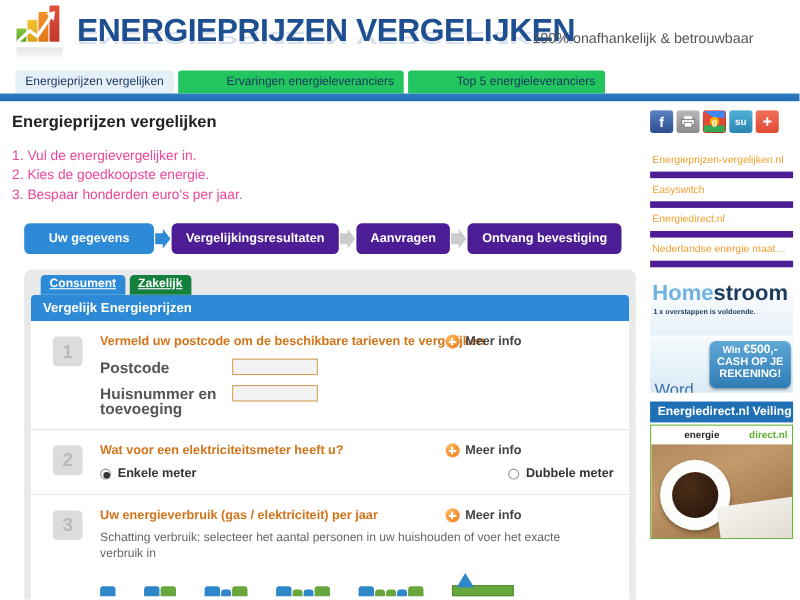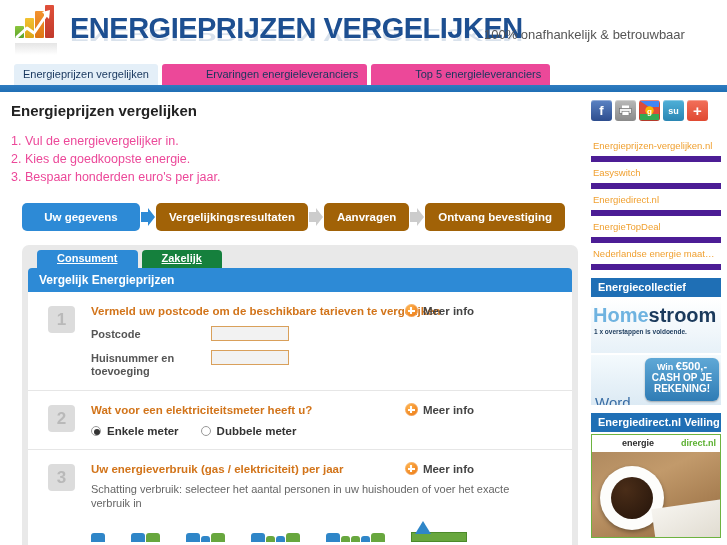--- a/index.html
+++ b/index.html
@@ -32,47 +32,47 @@
                 letter-spacing: -0.5px; color: #1d4f91; opacity: .16; white-space: nowrap;
                 transform: scaleY(-0.55); transform-origin: top left; }
   .tagline { position: absolute; left: 484px; top: 27px; font-size: 13px; color: #555; white-space: nowrap; }
 
   
   .navbar { position: absolute; left: 0; top: 64px; width: 727px; height: 28px; }
   .nav-tabs { position: absolute; left: 14px; top: 0; display: flex; gap: 4px; }
   .nav-tab { height: 21px; line-height: 20px; padding: 0 9px; font-size: 11px;
              border-radius: 3px 3px 0 0; color: #17365d; white-space: nowrap; cursor: pointer; }
   .nav-tab.active { background: #e4eff8; }
-  .nav-tab.inactive { background: #ec4899; color: #16365d; padding-left: 44px; }
+  .nav-tab.inactive { background: #22c55e; color: #16365d; padding-left: 44px; }
   .nav-underline { position: absolute; left: 0; top: 21px; width: 727px; height: 7px;
                    background: linear-gradient(180deg,#2f7cc0,#1f6fb5); }
 
   
   .content { position: absolute; left: 0; top: 96px; width: 727px; height: 449px; }
   .main { position: absolute; left: 8px; top: 0; width: 578px; }
   .sidebar { position: absolute; left: 591px; top: 0; width: 130px; }
 
   
   .page-title { font-size: 15px; font-weight: bold; color: #222; margin: 6px 0 0 3px; }
   .steps-list { margin: 13px 0 0 3px; font-size: 12.5px; color: #ec4899; line-height: 18px; }
 
   
   .progress { position: relative; margin: 17px 0 0 14px; display: flex; align-items: center; }
   .pstep { height: 28px; line-height: 28px; border-radius: 5px; font-size: 11.5px;
            font-weight: bold; text-align: center; white-space: nowrap; cursor: pointer; }
   .pstep.cur { background: #2d8ad6; color: #fff; width: 118px; }
-  .pstep.off { background: #a16207; color: #ffffff; padding: 0 13px; }
+  .pstep.off { background: #4c1d95; color: #ffffff; padding: 0 13px; }
   .parrow { width: 16px; height: 28px; display: flex; align-items: center; justify-content: center; }
   .parrow svg { display: block; }
 
   
   .panel-wrap { margin: 14px 0 0 14px; width: 556px; background: #e9e9e9;
                 border-radius: 7px 7px 0 0; padding: 5px 6px 0 6px; }
   .ctabs { display: flex; gap: 4px; padding-left: 9px; }
-  .ctab { height: 18px; line-height: 17px; padding: 0 20px; font-size: 11px; font-weight: bold;
+  .ctab { height: 18px; line-height: 17px; padding: 0 8px; font-size: 11px; font-weight: bold;
           border-radius: 4px 4px 0 0; cursor: pointer; }
   .ctab.sel { background: #2d8ad6; color: #fff; text-decoration: underline; }
   .ctab.unsel { background: #15803d; color: #fff; text-decoration: underline; text-align: right; }
   .panel { background: #fff; border-radius: 4px 4px 0 0; overflow: hidden; }
   .panel-head { background: #2d8ad6; color: #fff; font-size: 12px; font-weight: bold;
                 height: 24px; line-height: 24px; padding-left: 11px; }
   .panel-body { background: #fff; padding: 0 0 0 0; }
 
   
   .block { position: relative; padding: 13px 14px 12px 14px; }
@@ -86,24 +86,24 @@
               gap: 5px; cursor: pointer; white-space: nowrap; }
   .plus-icon { width: 13px; height: 13px; border-radius: 50%;
                background: radial-gradient(circle at 35% 30%, #ffb24d, #e8700c);
                position: relative; box-shadow: inset 0 0 0 1px rgba(255,255,255,.25); }
   .plus-icon:before, .plus-icon:after { content: ""; position: absolute; background: #fff; }
   .plus-icon:before { left: 3px; top: 5.5px; width: 7px; height: 2px; }
   .plus-icon:after  { left: 5.5px; top: 3px; width: 2px; height: 7px; }
   .mi-label { font-size: 11.5px; color: #444; font-weight: bold; }
 
   .frow { display: flex; align-items: flex-start; margin-top: 9px; }
-  .flabel { width: 120px; font-size: 11px; color: #555; font-weight: bold; line-height: 13px; padding-top: 2px; }
+  .flabel { width: 120px; font-size: 14px; color: #555; font-weight: bold; line-height: 13px; padding-top: 2px; }
   .finput { width: 78px; height: 15px; background: #f2f2f2; border: 1px solid #d9a05b; }
 
-  .radios { margin-top: 9px; display: flex; align-items: center; gap: 22px; font-size: 11.5px; color: #333; font-weight: bold; }
+  .radios { margin-top: 9px; display: flex; align-items: center; gap: 22px; font-size: 11.5px; color: #333; font-weight: bold; justify-content: space-between; }
   .rwrap { display: flex; align-items: center; gap: 6px; cursor: pointer; }
   .radio { width: 10px; height: 10px; border-radius: 50%; border: 1px solid #999; background: #fff; position: relative; }
   .radio.on:after { content: ""; position: absolute; left: 2px; top: 2px; width: 6px; height: 6px;
                     border-radius: 50%; background: #333; }
 
   .hint { margin-top: 7px; font-size: 11px; color: #666; line-height: 14px; max-width: 435px; }
 
   
   .persons { margin-top: 10px; display: flex; align-items: flex-end; gap: 26px; }
   .pgroup { display: flex; align-items: flex-end; gap: 1px; cursor: pointer; }
@@ -366,27 +366,25 @@
         <div class="sicon s-add">
             <span style="font-size:15px">+</span>
           </div>
       </div>
 
       <div class="swidget">
         <div class="slist" style="margin-top:14px;">
           <a class="slink">Energieprijzen-vergelijken.nl</a>
           <a class="slink">Easyswitch</a>
           <a class="slink">Energiedirect.nl</a>
-          <a class="slink">EnergieTopDeal</a>
           <a class="slink">Nederlandse energie maatschappij</a>
         </div>
       </div>
 
       <div class="swidget" style="margin-top:8px;">
-        <div class="swtitle">Energiecollectief</div>
         <div class="homestroom">
           <div class="hs-text">
             <span class="hs-a">Home</span><span class="hs-b">stroom</span>
           </div>
           <div class="hs-sub">1 x overstappen is voldoende.</div>
         </div>
         <div class="joinbar">
           <div class="jb-word">
             <div>Word</div>
             <div>nu lid</div>

